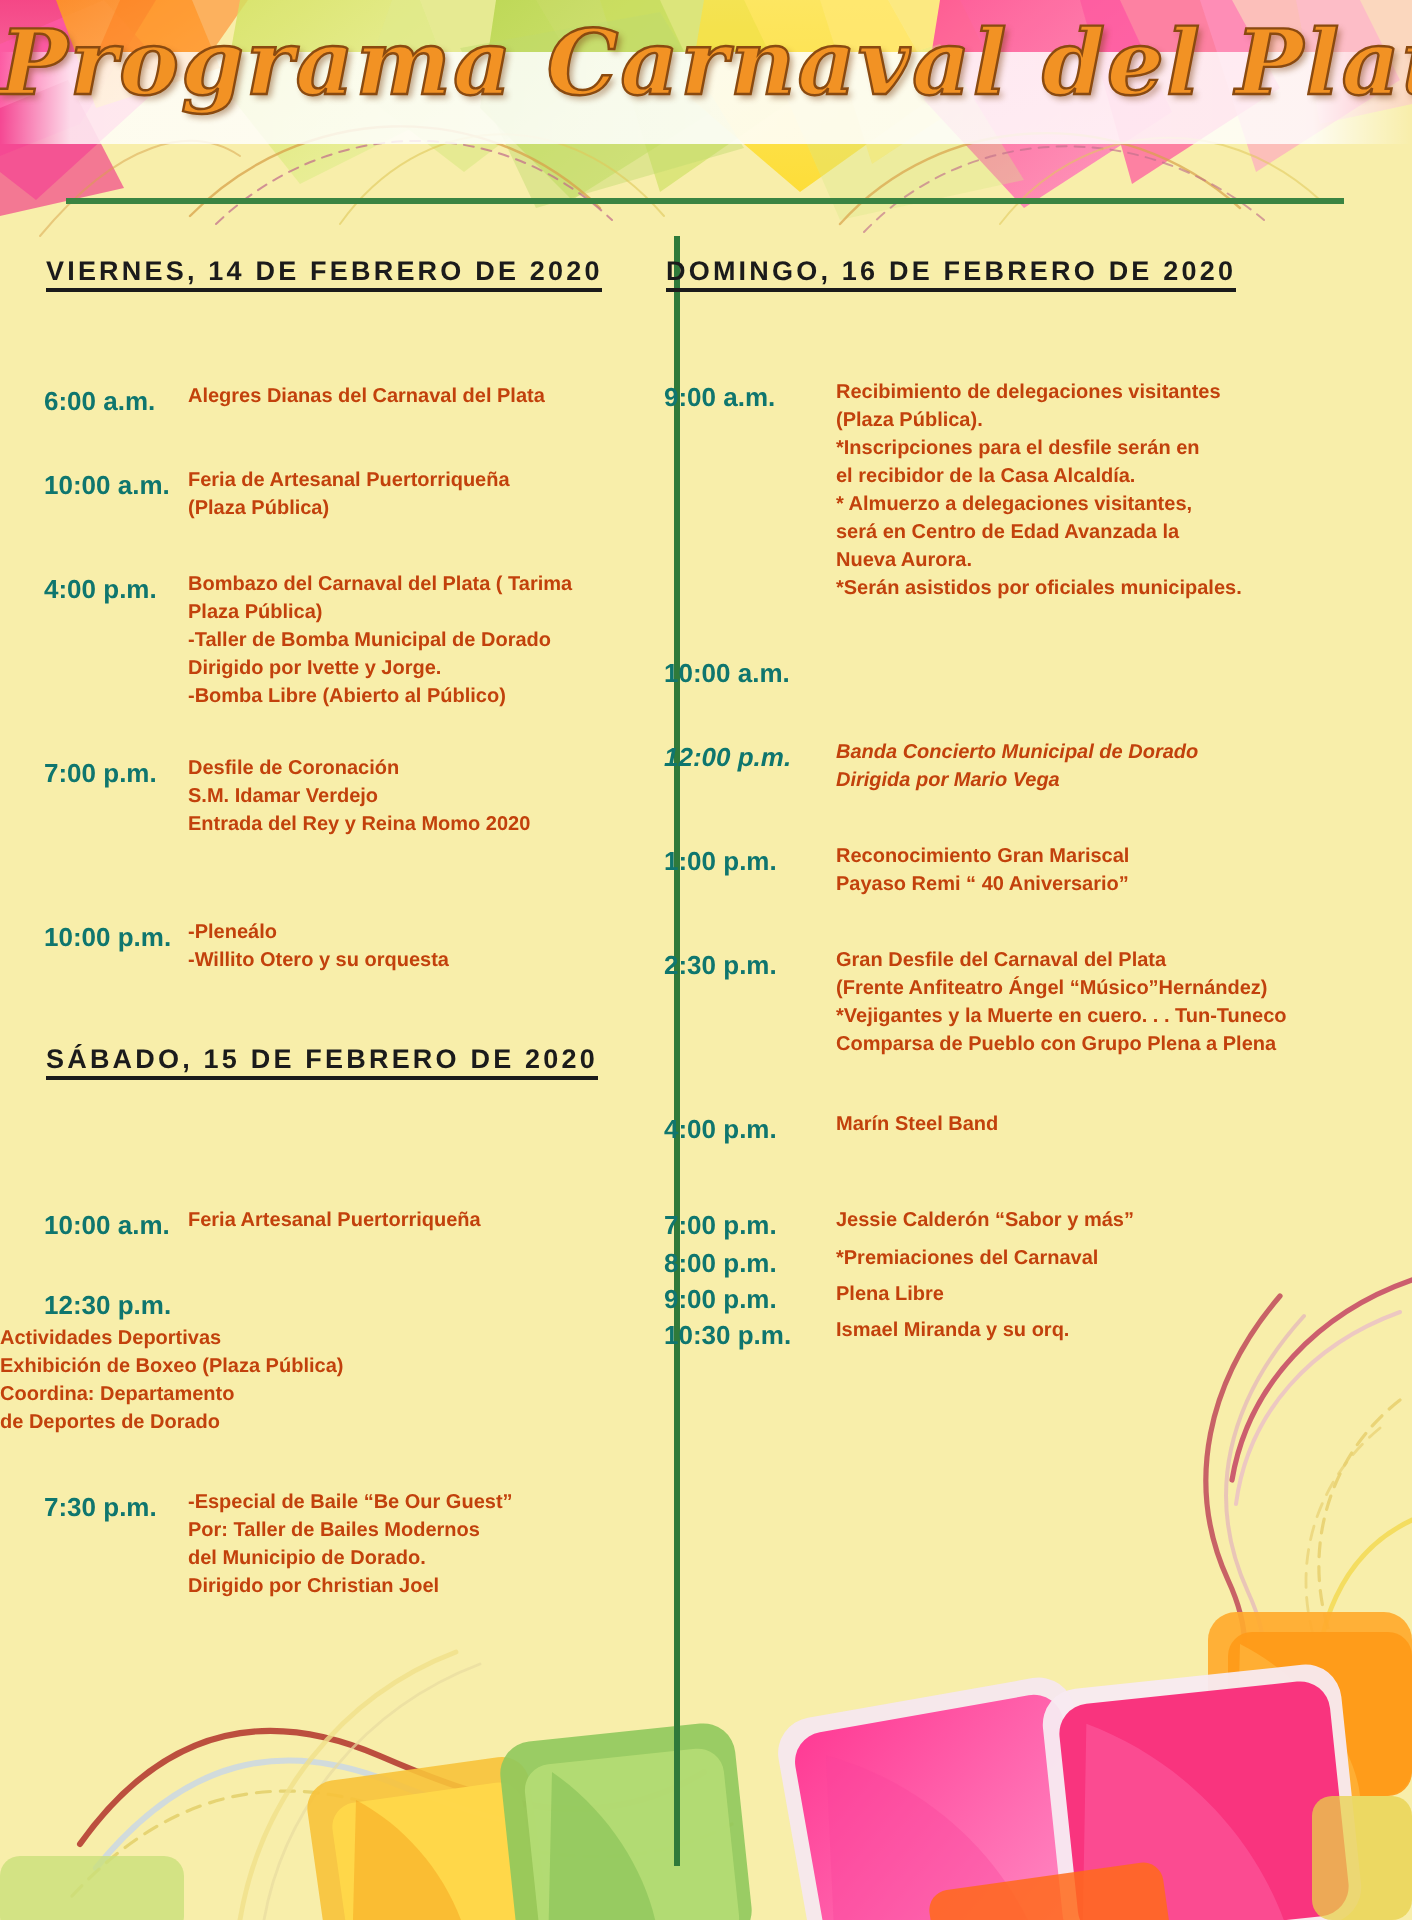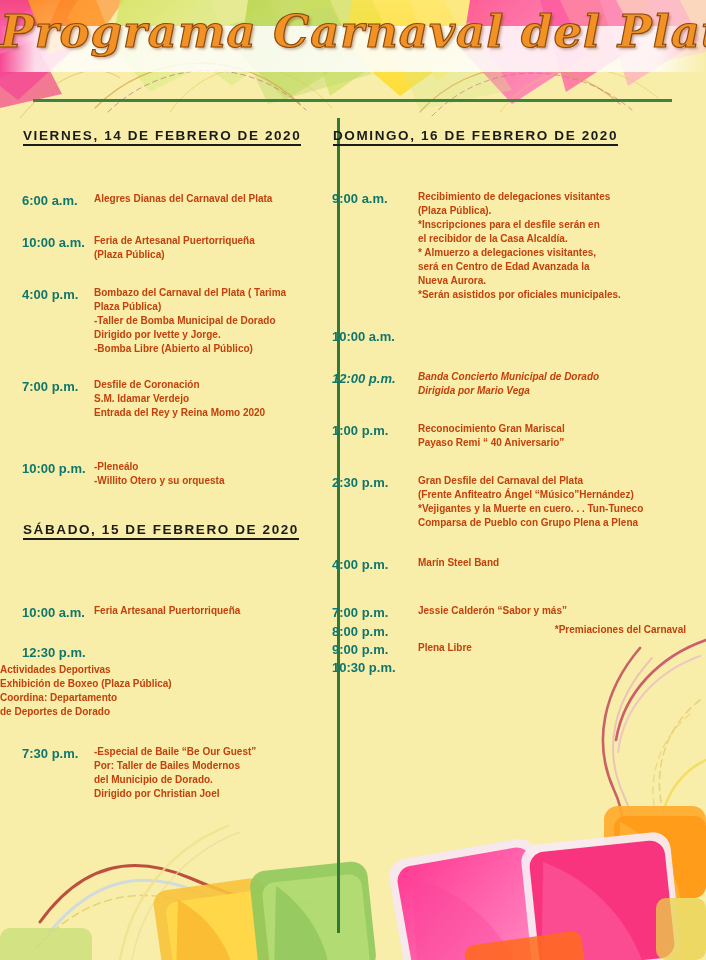--- a/index.html
+++ b/index.html
@@ -297,25 +297,26 @@
 Comparsa de Pueblo  con Grupo Plena a Plena</div>
         </div>
         <div class="row" style="margin-top: 26px;">
           <div class="time">4:00  p.m.</div>
           <div class="desc">Marín Steel Band</div>
         </div>
         <div class="row" style="margin-top: 30px;">
           <div class="time">7:00  p.m.</div>
           <div class="desc">Jessie Calderón “Sabor y más”</div>
         </div>
-        <div class="row" style="margin-top: 0px; justify-content: space-between;">
+        <div class="row" style="margin-top: 0px;">
           <div class="time">8:00 p.m.</div>
           <div class="desc">*Premiaciones del Carnaval</div>
         </div>
         <div class="row" style="margin-top: 0px;">
           <div class="time">9:00 p.m.</div>
           <div class="desc">Plena Libre</div>
         </div>
         <div class="row" style="margin-top: 0px;">
           <div class="time">10:30 p.m.</div>
+          <div class="desc">Ismael Miranda y su orq.</div>
         </div>
       </div></div>
 </div>
 
 </body></html>

